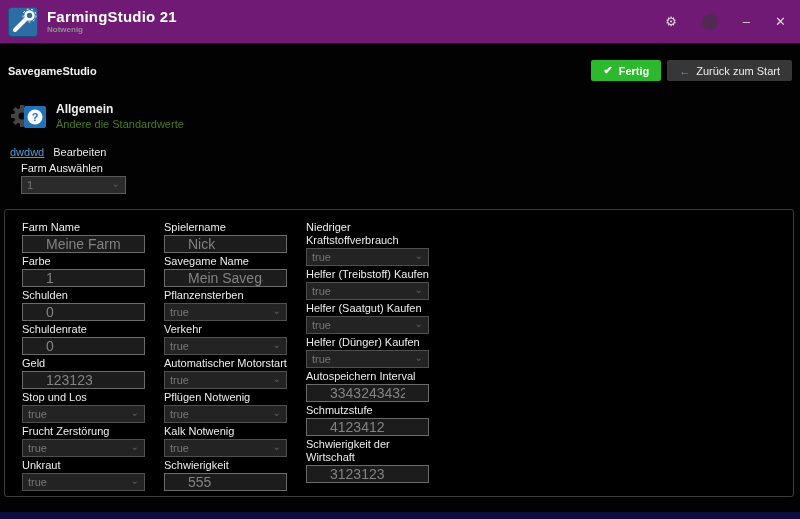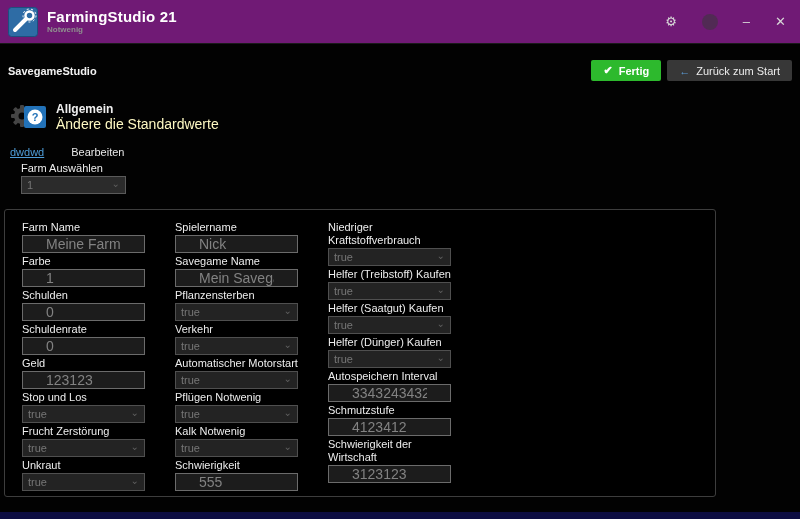--- a/index.html
+++ b/index.html
@@ -25,37 +25,37 @@
   .header-buttons { display:flex; gap:6px; }
   .btn { display:flex; align-items:center; font-size:11px; padding:4px 12px; border-radius:2px; cursor:pointer; }
   .btn-green { background:#2db92d; color:#fff; font-weight:bold; }
   .btn-gray { background:#373737; color:#ececec; }
   .btn .ico { margin-right:6px; font-size:11px; }
   .btn-gray .ico { color:#5b9bd5; font-weight:bold; }
 
   .section-header { position:absolute; top:52px; left:8px; display:flex; align-items:center; }
   .section-icon { width:40px; height:40px; margin-right:8px; }
   .section-title { color:#f0f0f0; font-size:12px; font-weight:bold; line-height:16px; }
-  .section-subtitle { color:#fef9c3; font-size:14px; line-height:15px;text-align:right; }
+  .section-subtitle { color:#4d7c0f; font-size:11px; line-height:15px;text-align:right; }
 
   .edit-row { position:absolute; top:102px; left:10px; font-size:11px; }
   .edit-link { color:#4f9dd8; text-decoration:underline; cursor:pointer;margin-top:47px; }
-  .edit-label { color:#e8e8e8; margin-left:27px; }
+  .edit-label { color:#e8e8e8; margin-left:9px; }
 
   .farm-block { position:absolute; top:118px; left:21px; }
   .field-label { color:#ededed; font-size:11px; line-height:13px; margin-bottom:1px; }
   .select { width:123px; height:18px; background:#232323; border:1px solid #4f4f4f;
             display:flex; align-items:center; justify-content:space-between; padding:0 5px;
             color:#767676; font-size:11px; cursor:pointer; }
   .select .chev { color:#5f5f5f; font-size:10px; line-height:10px; margin-top:-3px; }
   .farm-select { width:105px; background:#2b2b2b; border-color:#5a5a5a; }
 
-  .form-panel { position:absolute; top:165px; left:4px; width:712px; height:288px;
+  .form-panel { position:absolute; top:165px; left:4px; width:790px; height:288px;
                 border:1px solid #3d3d3d; border-radius:3px; background:#000;
-                padding:11px 0 0 17px; display:flex; gap:30px; overflow:hidden; }
+                padding:11px 0 0 17px; display:flex; gap:19px; overflow:hidden; }
   .form-col { width:123px; flex:0 0 auto; }
   .field { margin-bottom:2px; }
   .text-input { width:123px; height:18px; background:#1c1c1c; border:1px solid #6b6b6b;
                 color:#828282; font-size:14px; padding:0 23px; font-family:Liberation Sans, sans-serif; display:block; }
 
   .bottom-bar { position:absolute; bottom:0; left:0; right:0; height:7px; background:#0d0d42; }
 </style>
 </head>
 <body>
 

